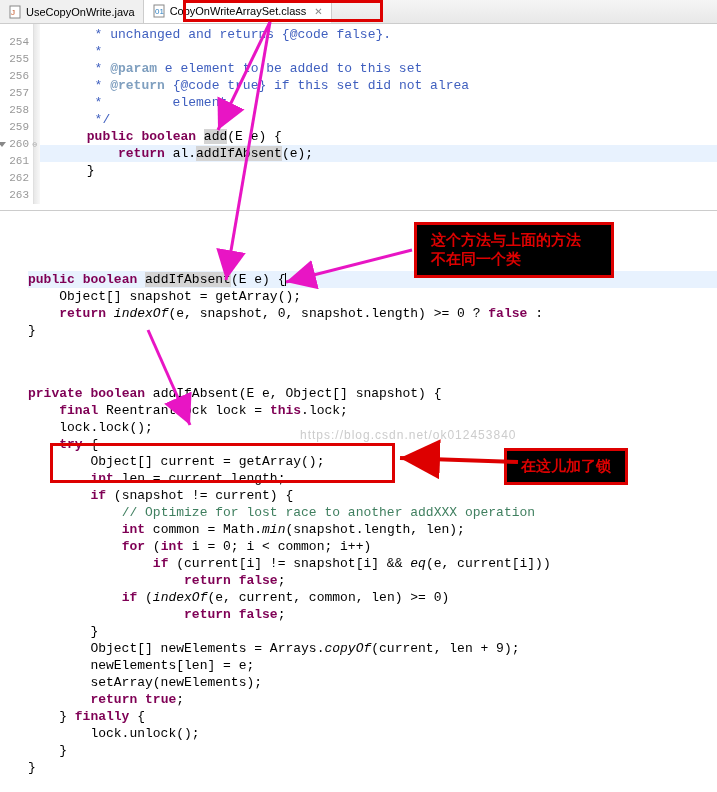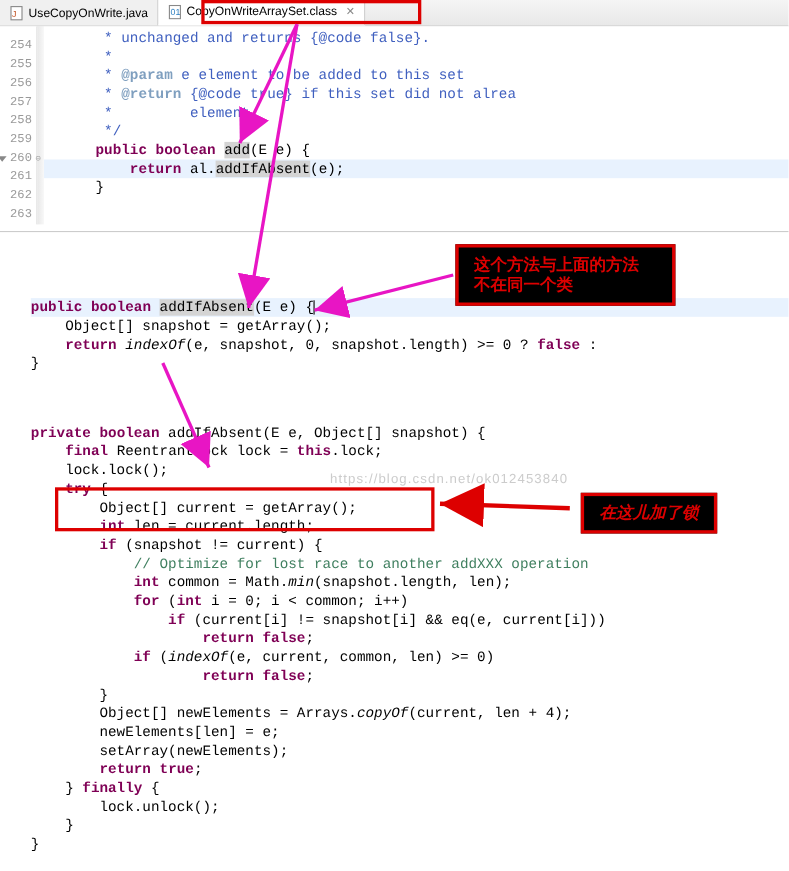--- a/index.html
+++ b/index.html
@@ -97,44 +97,44 @@
     <div class="code-line"><span class="kw">private</span><span> </span><span class="kw">boolean</span><span> addIfAbsent(E e, Object[] snapshot) {</span></div>
     <div class="code-line"><span>    </span><span class="kw">final</span><span> ReentrantLock lock = </span><span class="kw">this</span><span>.lock;</span></div>
     <div class="code-line"><span>    lock.lock();</span></div>
     <div class="code-line"><span>    </span><span class="kw">try</span><span> {</span></div>
     <div class="code-line"><span>        Object[] current = getArray();</span></div>
     <div class="code-line"><span>        </span><span class="kw">int</span><span> len = current.length;</span></div>
     <div class="code-line"><span>        </span><span class="kw">if</span><span> (snapshot != current) {</span></div>
     <div class="code-line"><span>            </span><span style="color:#3f7f5f">// Optimize for lost race to another addXXX operation</span></div>
     <div class="code-line"><span>            </span><span class="kw">int</span><span> common = Math.</span><span style="font-style:italic">min</span><span>(snapshot.length, len);</span></div>
     <div class="code-line"><span>            </span><span class="kw">for</span><span> (</span><span class="kw">int</span><span> i = 0; i &lt; common; i++)</span></div>
-    <div class="code-line"><span>                </span><span class="kw">if</span><span> (current[i] != snapshot[i] &amp;&amp; </span><span style="">eq</span><span>(e, current[i]))</span></div>
+    <div class="code-line"><span>                </span><span class="kw">if</span><span> (current[i] != snapshot[i] &amp;&amp; </span><span style="font-style:italic">eq</span><span>(e, current[i]))</span></div>
     <div class="code-line"><span>                    </span><span class="kw">return</span><span> </span><span class="kw">false</span><span>;</span></div>
     <div class="code-line"><span>            </span><span class="kw">if</span><span> (</span><span style="font-style:italic">indexOf</span><span>(e, current, common, len) &gt;= 0)</span></div>
     <div class="code-line"><span>                    </span><span class="kw">return</span><span> </span><span class="kw">false</span><span>;</span></div>
     <div class="code-line"><span>        }</span></div>
-    <div class="code-line"><span>        Object[] newElements = Arrays.</span><span style="font-style:italic">copyOf</span><span>(current, len + 4);</span></div>
+    <div class="code-line"><span>        Object[] newElements = Arrays.</span><span style="font-style:italic">copyOf</span><span>(current, len + 9);</span></div>
     <div class="code-line"><span>        newElements[len] = e;</span></div>
     <div class="code-line"><span>        setArray(newElements);</span></div>
     <div class="code-line"><span>        </span><span class="kw">return</span><span> </span><span class="kw">true</span><span>;</span></div>
     <div class="code-line"><span>    } </span><span class="kw">finally</span><span> {</span></div>
     <div class="code-line"><span>        lock.unlock();</span></div>
     <div class="code-line"><span>    }</span></div>
     <div class="code-line"><span>}</span></div>
   </div>
 </div>
 
 <div class="red-box" style="top:0px;left:183px;width:200px;height:22px;"></div>
 <div class="red-box" style="top:443px;left:50px;width:345px;height:40px;"></div>
 
 <div class="callout" style="top:222px;left:414px;width:200px;">
   <div>这个方法与上面的方法</div>
   <div>不在同一个类</div>
 </div>
-<div class="callout" style="top:448px;left:528px;font-style:italic;">
+<div class="callout" style="top:448px;left:504px;">
   <span>在这儿加了锁</span>
 </div>
 
 <div class="watermark" style="top:428px;left:300px;">https://blog.csdn.net/ok012453840</div>
 
 <svg class="arrows" width="717" height="792">
   <defs>
     <marker id="arrM" markerWidth="12" markerHeight="12" refX="10" refY="5" orient="auto">
       <path d="M0,0 L10,5 L0,10 Z" fill="#e815c4"></path>
     </marker>

